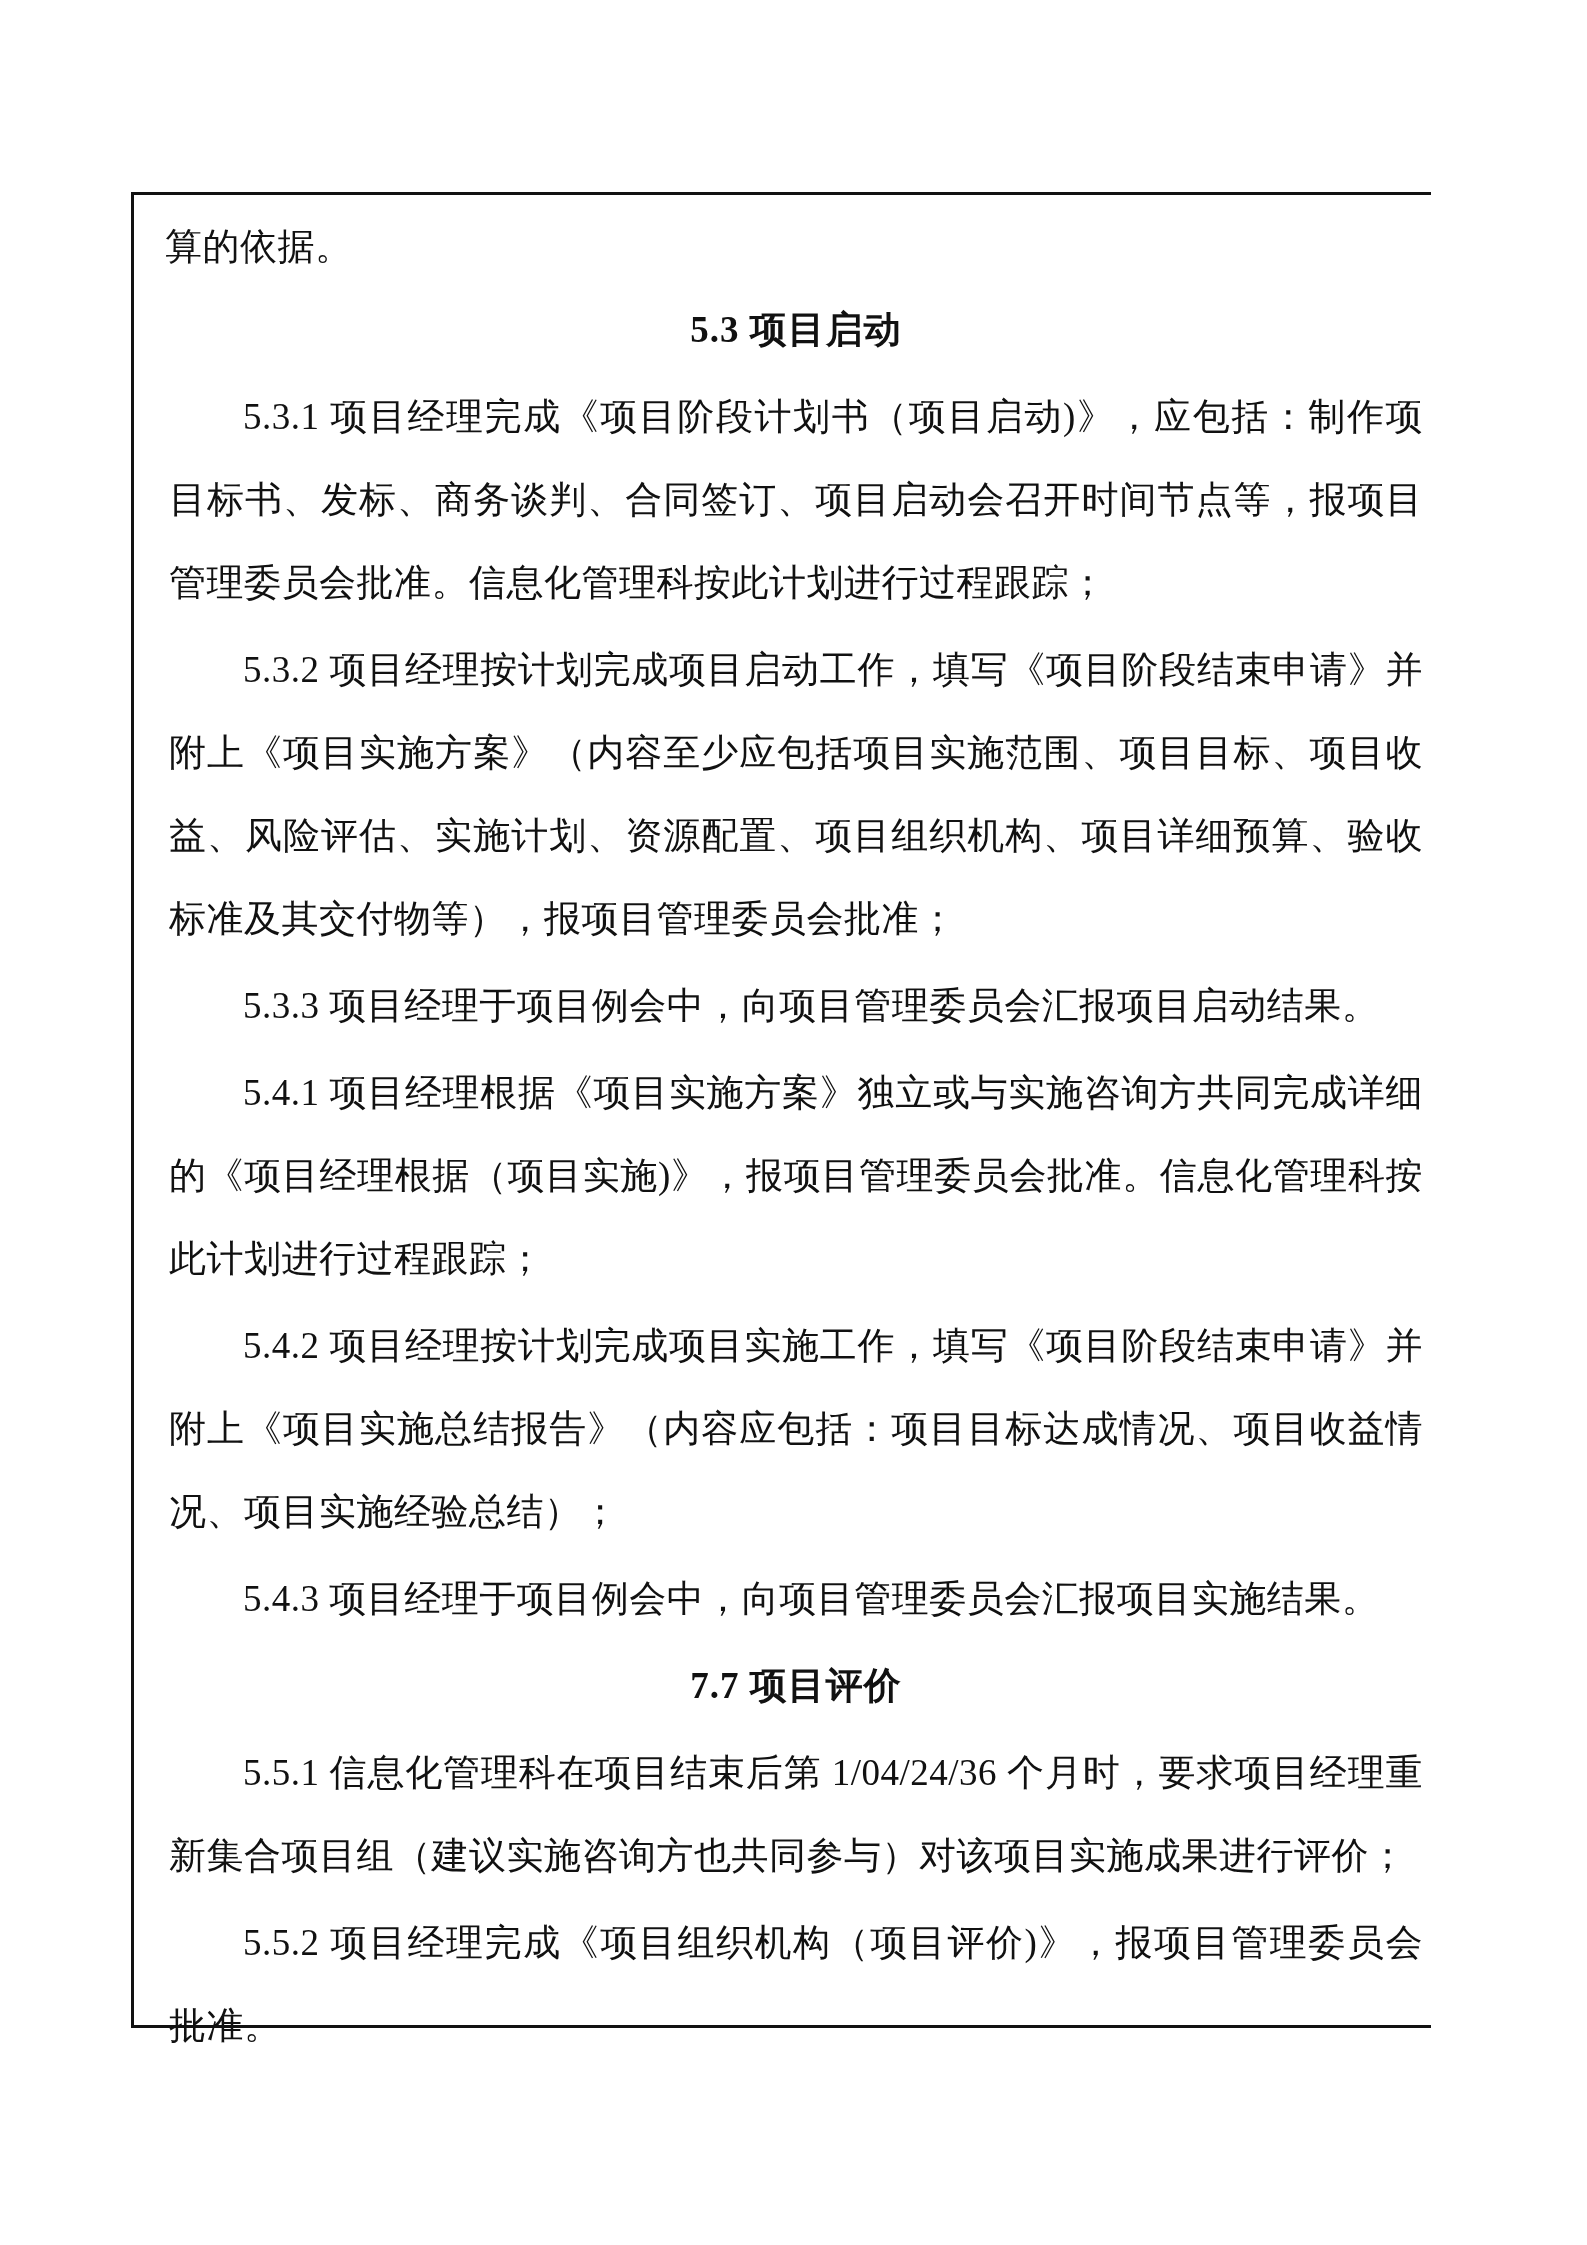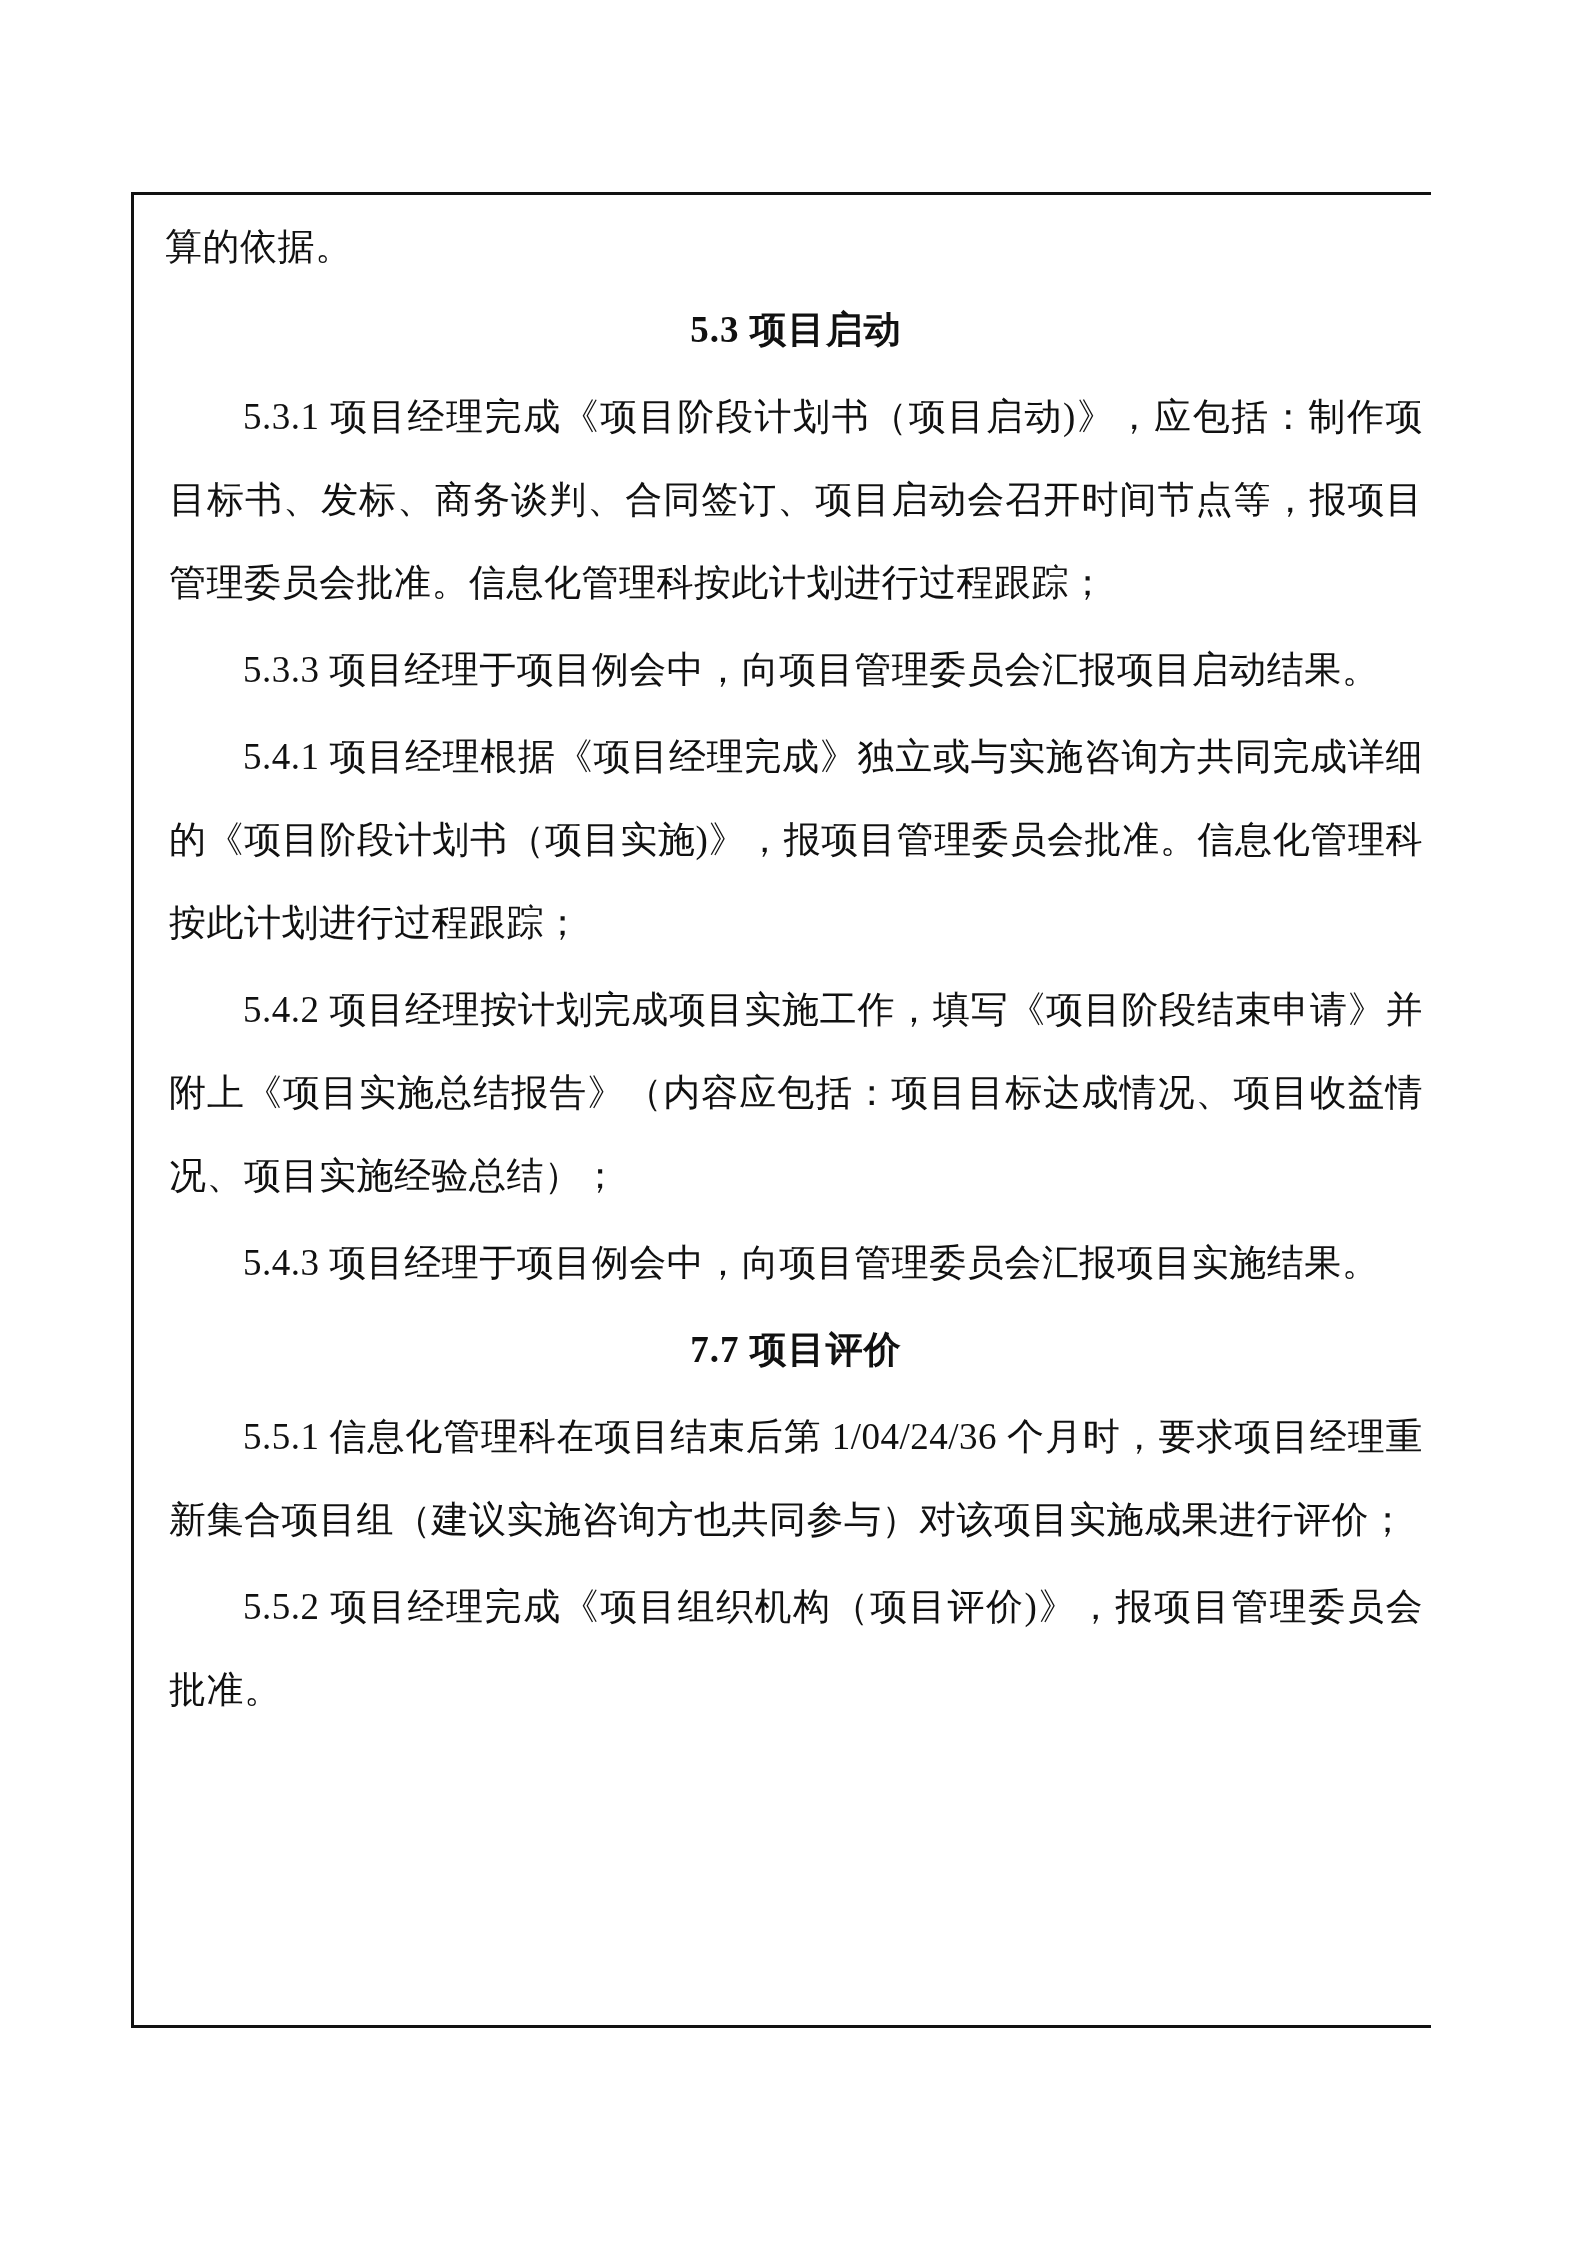--- a/index.html
+++ b/index.html
@@ -88,25 +88,26 @@
   <div id="page-frame">
 
     <div id="content">
 
       <p class="runon">算的依据。</p>
 
       <h2 class="heading">5.3 项目启动</h2>
 
       <p class="para">5.3.1 项目经理完成《项目阶段计划书（项目启动)》，应包括：制作项目标书、发标、商务谈判、合同签订、项目启动会召开时间节点等，报项目管理委员会批准。信息化管理科按此计划进行过程跟踪；</p>
 
+      <p class="para">5.3.2 项目经理按计划完成项目启动工作，填写《项目阶段结束申请》并附上《项目实施方案》（内容至少应包括项目实施范围、项目目标、项目收益、风险评估、实施计划、资源配置、项目组织机构、项目详细预算、验收标准及其交付物等），报项目管理委员会批准；</p>
 
       <p class="para">5.3.3 项目经理于项目例会中，向项目管理委员会汇报项目启动结果。</p>
 
 
-      <p class="para">5.4.1 项目经理根据《项目经理完成》独立或与实施咨询方共同完成详细的《项目阶段计划书（项目实施)》，报项目管理委员会批准。信息化管理科按此计划进行过程跟踪；</p>
+      <p class="para">5.4.1 项目经理根据《项目实施方案》独立或与实施咨询方共同完成详细的《项目经理根据（项目实施)》，报项目管理委员会批准。信息化管理科按此计划进行过程跟踪；</p>
 
       <p class="para">5.4.2 项目经理按计划完成项目实施工作，填写《项目阶段结束申请》并附上《项目实施总结报告》（内容应包括：项目目标达成情况、项目收益情况、项目实施经验总结）；</p>
 
       <p class="para">5.4.3 项目经理于项目例会中，向项目管理委员会汇报项目实施结果。</p>
 
       <h2 class="heading tight">7.7 项目评价</h2>
 
       <p class="para">5.5.1 信息化管理科在项目结束后第 1/04/24/36 个月时，要求项目经理重新集合项目组（建议实施咨询方也共同参与）对该项目实施成果进行评价；</p>
 
       <p class="para">5.5.2 项目经理完成《项目组织机构（项目评价)》，报项目管理委员会批准。</p>

